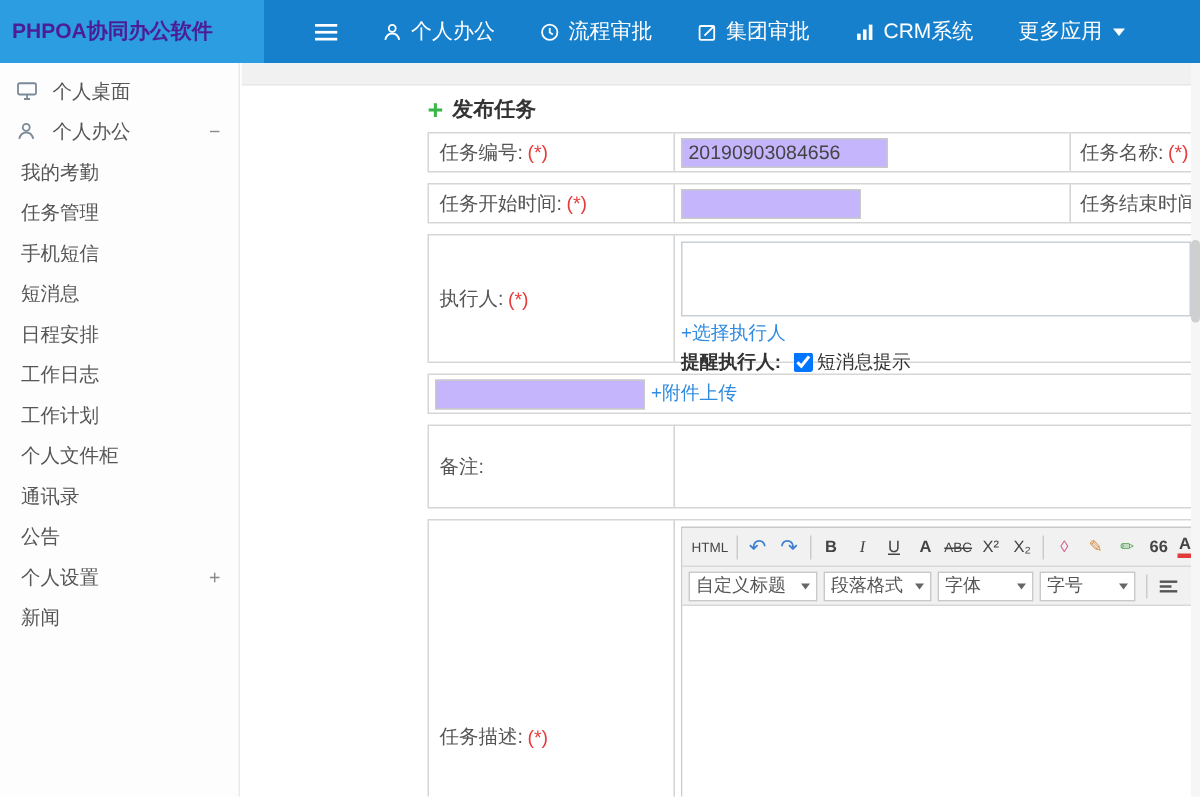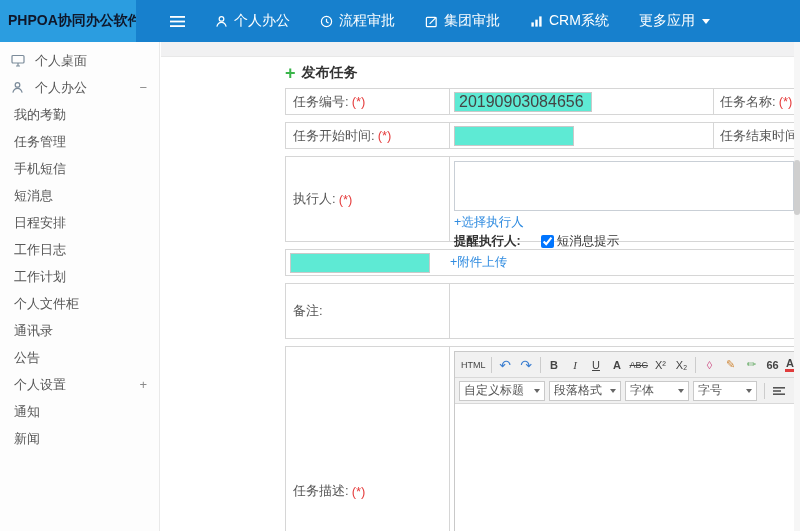--- a/index.html
+++ b/index.html
@@ -1,20 +1,20 @@
 <!DOCTYPE html>
 <html style="--header-blue: #1780cd; --logo-blue: #2b9de0; --link-blue: #2f8be0; --required-red: #e53c3c; --add-green: #3ab54a;"><head>
 <meta charset="utf-8">
 <style>
   *{box-sizing:border-box;margin:0;padding:0}
   html,body{width:800px;height:531px;overflow:hidden;background:#fff;
     font-family:"Liberation Sans","DejaVu Sans",sans-serif;}
   
   .header{display:flex;height:42px;width:800px}
-  .logo{width:136px;background:var(--logo-blue,#2b9de0);color:#0f172a;font-size:14px;font-weight:bold;
+  .logo{width:176px;background:var(--logo-blue,#2b9de0);color:#4c1d95;font-size:14px;font-weight:bold;
     display:flex;align-items:center;padding-left:8px;white-space:nowrap;cursor:pointer}
   .topnav{flex:1;background:var(--header-blue,#1780cd);display:flex;align-items:center;color:#fff;font-size:14px}
   .hamburger{margin-left:34px;display:inline-flex;cursor:pointer}
   .nav-item{display:flex;align-items:center;margin-left:30px;cursor:pointer;white-space:nowrap}
   .nav-item .nicon{display:inline-flex;margin-right:6px}
   .caret{width:0;height:0;border-left:4px solid transparent;border-right:4px solid transparent;
     border-top:5px solid #fff;margin-left:7px}
   
   .sidebar{position:absolute;left:0;top:42px;width:160px;bottom:0;background:#fdfdfd;
     border-right:1px solid #e9e9e9;padding-top:5px;overflow:hidden}
@@ -33,31 +33,31 @@
   .form{margin-left:124px;width:720px}
   .frow{display:flex;margin-bottom:7px}
   .cell{border:1px solid #d6d6d6;font-size:13px;color:#555;background:#fff}
   .cell+.cell{margin-left:-1px}
   .lcell{width:165px;padding-left:7px;display:flex;align-items:center}
   .c2{width:265px;display:flex;align-items:center;padding-left:4px}
   .c3{width:132px;display:flex;align-items:center;padding-left:6px}
   .vwide{width:553px;padding:4px}
   .h27{height:27px}.h86{height:86px}.h70{height:56px}.h290{height:290px}
   .req{color:var(--required-red,#e53c3c);margin-left:3px}
-  input.txt{border:1px solid #c9c9c9;height:20px;font-size:16px;padding:0 4px;color:#444;
-    font-family:inherit;background:#5eead4}
+  input.txt{border:1px solid #c9c9c9;height:20px;font-size:13px;padding:0 4px;color:#444;
+    font-family:inherit;background:#c4b5fd}
   .w138{width:138px}.w120{width:120px}.w140{width:140px}
   .link{color:var(--link-blue,#2f8be0);font-size:12.5px;text-decoration:none;cursor:pointer;display:inline-block}
   .exec-ta{width:340px;height:50px;border:1px solid #c9cfd6;resize:none;font-family:inherit;font-size:12px}
   .remind-line{display:flex;align-items:center;margin-top:2px;font-size:12.5px;color:#333}
-  .remind-line b{margin-right:20px}
+  .remind-line b{margin-right:8px}
   .remind-line input{margin:0 3px 0 0}
   .remark-ta{width:100%;height:100%;border:none;resize:none;font-family:inherit;font-size:12px;outline:none}
   .attach-line{display:flex;align-items:center}
-  .attach-line .link{margin-left:20px}
+  .attach-line .link{margin-left:4px}
   
   .editor{border:1px solid #c9c9c9;width:545px;margin:1px;background:#fff}
   .tbar{background:#f1f1f1;border-bottom:1px solid #d8d8d8;display:flex;align-items:center;
     padding:0 4px;height:26px}
   .tbtn{min-width:21px;height:20px;display:inline-flex;align-items:center;justify-content:center;
     font-size:11px;color:#444;cursor:pointer;padding:0 2px;border-radius:2px}
   .tbtn.blue{color:#3d7fd0;font-size:14px}
   .tbtn.bold{font-weight:bold}
   .tbtn.italic{font-style:italic;font-family:"Liberation Serif",serif}
   .tbtn.under{text-decoration:underline}
@@ -188,23 +188,20 @@
       <span>通讯录</span>
     </div>
   <div class="side-item sub">
       <span>公告</span>
     </div>
   <div class="side-item sub">
     <span>个人设置</span>
     <span class="toggle">+</span>
   </div>
   <div class="side-item sub">
-      <span>通知</span>
-    </div>
-  <div class="side-item sub">
       <span>新闻</span>
     </div>
 </div>
 
 <div class="content">
   <div class="topstrip"></div>
   <div class="page-title">
     <span class="plus-icon">+</span>
     <span>发布任务</span>
   </div>

